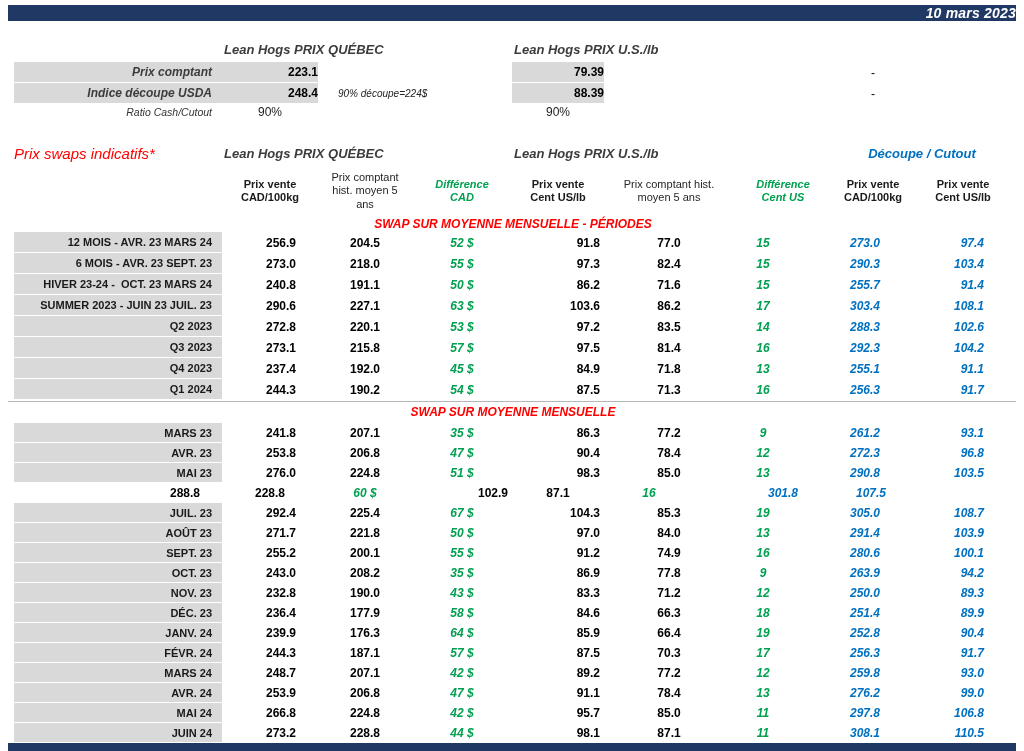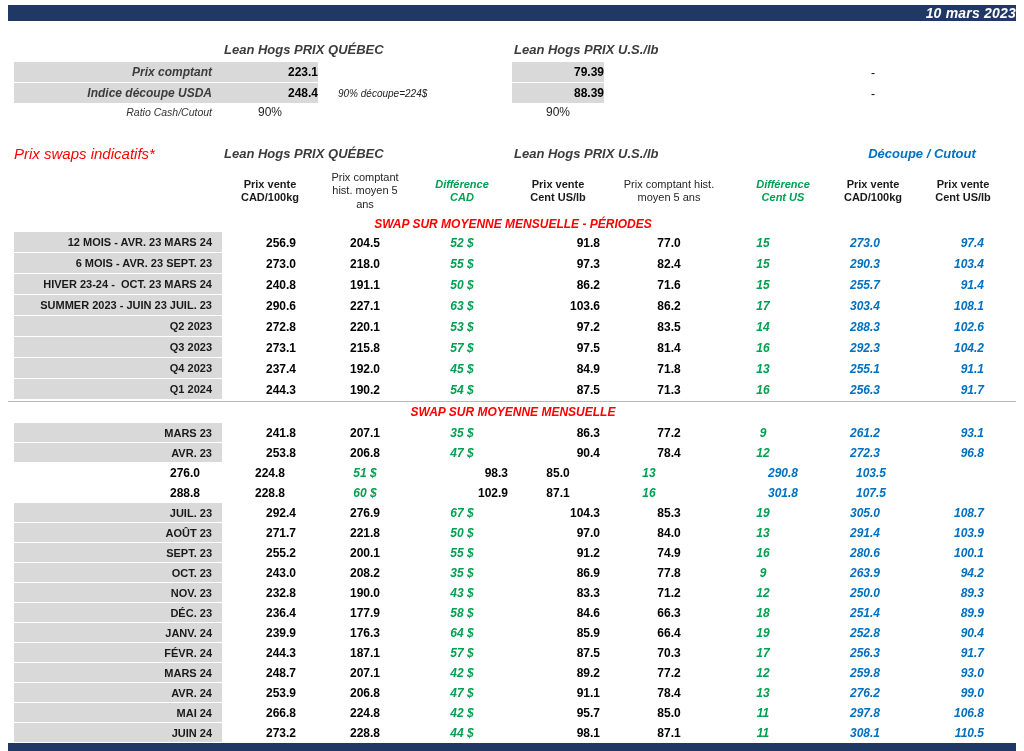--- a/index.html
+++ b/index.html
@@ -252,20 +252,21 @@
           <div class="cell num c1">253.8</div>
           <div class="cell num c2">206.8</div>
           <div class="cell diff c3">47 $</div>
           <div class="cell num c4">90.4</div>
           <div class="cell num c5">78.4</div>
           <div class="cell diff c6">12</div>
           <div class="cell blue c7">272.3</div>
           <div class="cell blue c8">96.8</div>
         </div>
         <div class="grid grid-row">
+          <div class="cell lbl rowlbl">MAI 23</div>
           <div class="cell num c1">276.0</div>
           <div class="cell num c2">224.8</div>
           <div class="cell diff c3">51 $</div>
           <div class="cell num c4">98.3</div>
           <div class="cell num c5">85.0</div>
           <div class="cell diff c6">13</div>
           <div class="cell blue c7">290.8</div>
           <div class="cell blue c8">103.5</div>
         </div>
         <div class="grid grid-row">
@@ -274,21 +275,21 @@
           <div class="cell diff c3">60 $</div>
           <div class="cell num c4">102.9</div>
           <div class="cell num c5">87.1</div>
           <div class="cell diff c6">16</div>
           <div class="cell blue c7">301.8</div>
           <div class="cell blue c8">107.5</div>
         </div>
         <div class="grid grid-row">
           <div class="cell lbl rowlbl">JUIL. 23</div>
           <div class="cell num c1">292.4</div>
-          <div class="cell num c2">276.9</div>
+          <div class="cell num c2">225.4</div>
           <div class="cell diff c3">67 $</div>
           <div class="cell num c4">104.3</div>
           <div class="cell num c5">85.3</div>
           <div class="cell diff c6">19</div>
           <div class="cell blue c7">305.0</div>
           <div class="cell blue c8">108.7</div>
         </div>
         <div class="grid grid-row">
           <div class="cell lbl rowlbl">AOÛT 23</div>
           <div class="cell num c1">271.7</div>

